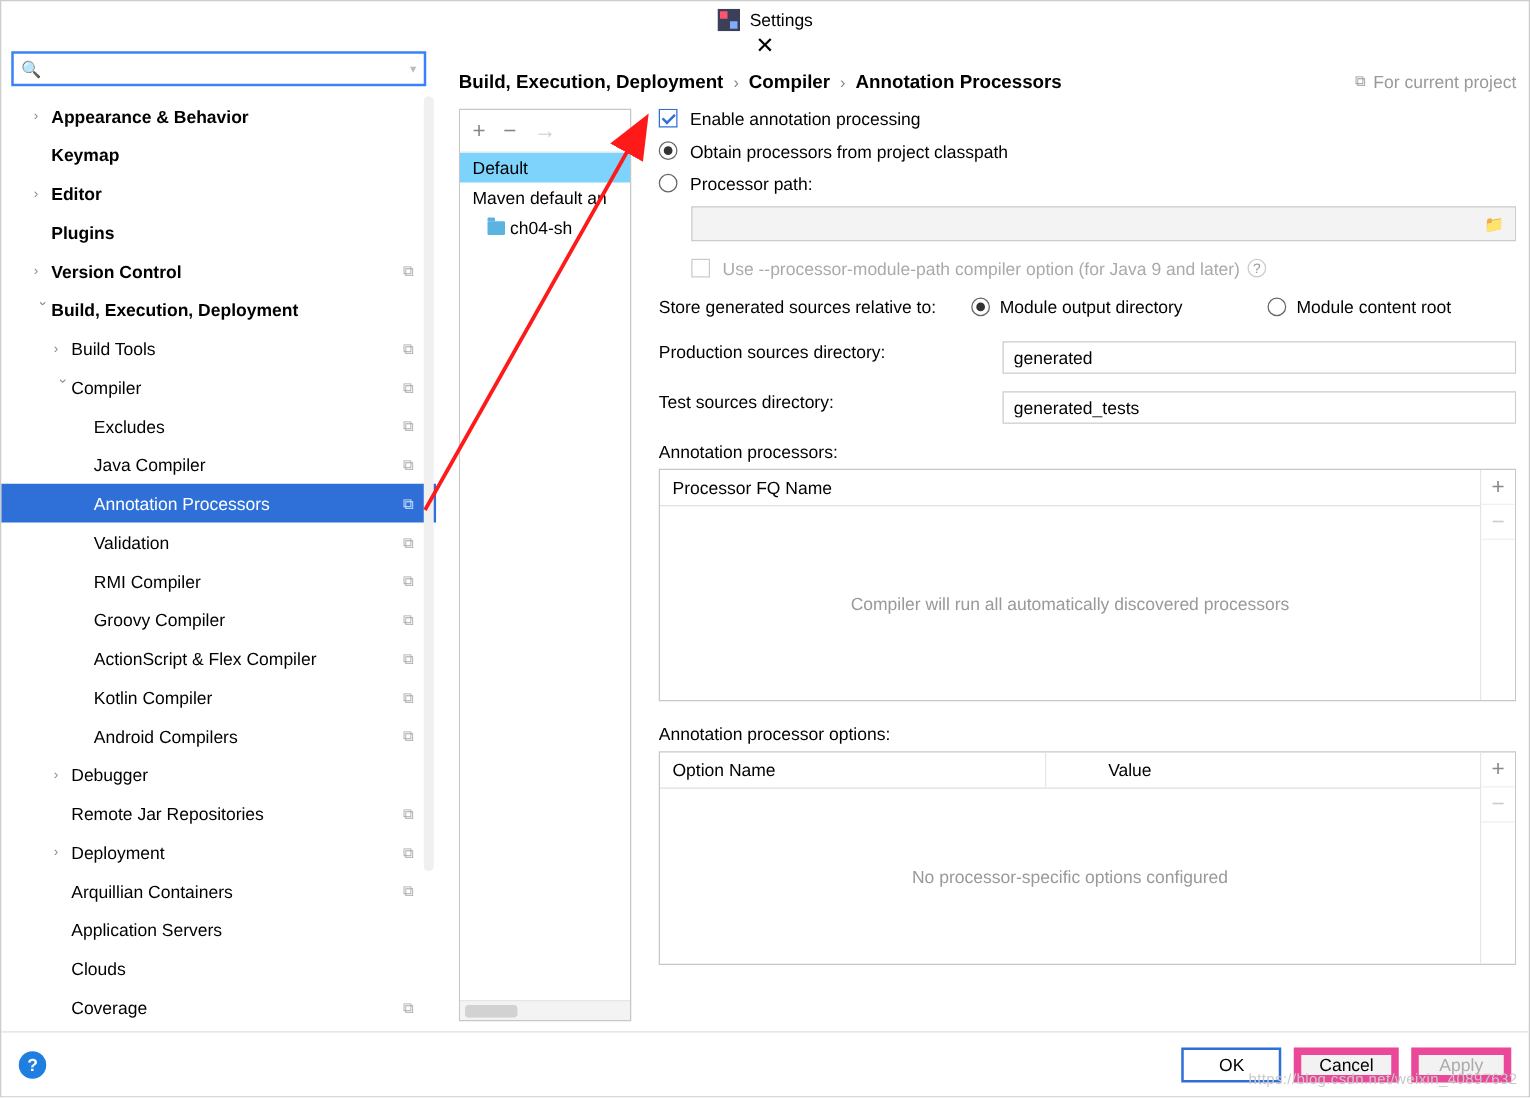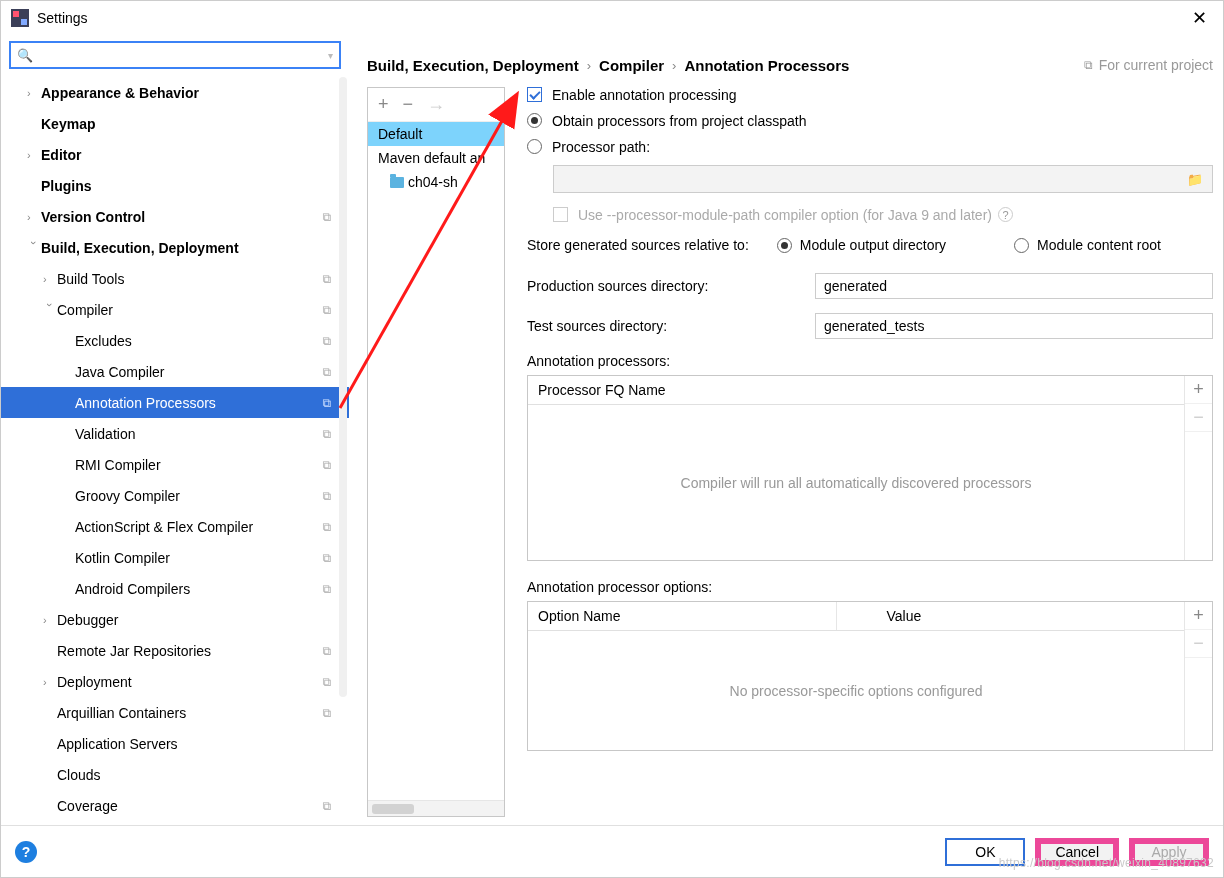--- a/index.html
+++ b/index.html
@@ -9,21 +9,21 @@
     color: #000;
     background: #fff;
     width: 1224px;
     height: 878px;
     overflow: hidden;
     position: relative;
   }
   .window { display: flex; flex-direction: column; height: 100%; border: 1px solid #ccc; }
   .titlebar {
     display: flex; align-items: center; justify-content: space-between;
-    padding: 6px 10px; height: 34px;
+    padding: 6px 10px; height: 34px; flex-direction: column;
   }
   .titlebar .left { display: flex; align-items: center; gap: 8px; }
   .title-icon {
     width: 18px; height: 18px; display: inline-block;
   }
   .title-text { font-size: 14px; }
   .close-x { font-size: 18px; cursor: pointer; padding: 0 6px; }
   .content { display: flex; flex: 1; overflow: hidden; }
   
   .sidebar { width: 348px; border-right: 0; display: flex; flex-direction: column; padding: 6px 0 0 0; }
@@ -92,41 +92,41 @@
   .radio.checked::after { content:''; width:7px; height:7px; border-radius:50%; background:#333; }
   .radio.small-margin { margin-right: 8px; }
   .disabled-text { color: #aaa; }
   .path-input-row { display: flex; margin-left: 26px; margin-bottom: 14px; }
   .path-input {
     flex: 1; height: 28px; border: 1px solid #ccc; background: #f3f3f3;
     display: flex; align-items: center; padding: 0 8px;
   }
   .browse-ic { color: #bbb; }
   .help-ic { margin-left: 6px; color: #999; border: 1px solid #ccc; border-radius: 50%; width: 15px; height: 15px; display: inline-flex; align-items: center; justify-content: center; font-size: 11px; }
-  .form-grid-row { display: flex; align-items: center; margin-bottom: 14px; font-size: 14px; gap: 13px; }
+  .form-grid-row { display: flex; align-items: flex-start; margin-bottom: 14px; font-size: 14px; }
   .form-grid-row .flabel { width: 275px; }
   .text-input {
     height: 26px; border: 1px solid #ccc; padding: 0 8px; font-size: 14px;
     font-family: inherit; outline: none; flex: 1;
   }
   .store-row { display:flex; align-items:center; margin-bottom: 20px; font-size:14px; gap: 8px;}
   .store-row .rgrp { display:flex; align-items:center; margin-left: 6px; }
   .section-label { font-size: 14px; margin-bottom: 6px; }
   .table-box {
     border: 1px solid #c7c7c7; height: 186px; display: flex; flex-direction: column;
     margin-bottom: 18px;
   }
   .table-head { display: flex; border-bottom: 1px solid #e0e0e0; }
   .th { padding: 6px 10px; font-size: 14px; border-right: 1px solid #e6e6e6; }
   .table-body { flex: 1; display: flex; align-items: center; justify-content: center; color: #999; font-size: 14px; }
   .side-btns { width: 28px; display: flex; flex-direction: column; border-left: 1px solid #e6e6e6; }
   .side-btn { height: 28px; display:flex; align-items:center; justify-content:center; color:#888; font-size:18px; cursor:pointer; border-bottom: 1px solid #f0f0f0;}
   .table-box .inner { display: flex; flex: 1; }
   .table-main { flex: 1; display:flex; flex-direction:column; }
-  .table-box2 { height: 150px; }
+  .table-box2 { height: 171px; }
   .two-col .th:first-child { flex: 1; }
   .two-col .th:last-child { flex: 1; border-right: none; margin-left: 40px; }
 
   .footer {
     height: 52px; border-top: 1px solid #e0e0e0; display: flex; align-items: center;
     padding: 0 14px; gap: 10px;
   }
   .help-circle { width: 22px; height: 22px; border-radius: 50%; background: #1e7fe0; color: #fff; display:flex; align-items:center; justify-content:center; font-weight:bold; font-size:14px; }
   .footer-spacer { flex: 1; }
   .btn { min-width: 80px; height: 28px; border: 6px solid #ec4899; background: #f2f2f2; font-size: 14px; cursor: pointer; padding: 0 14px; }

